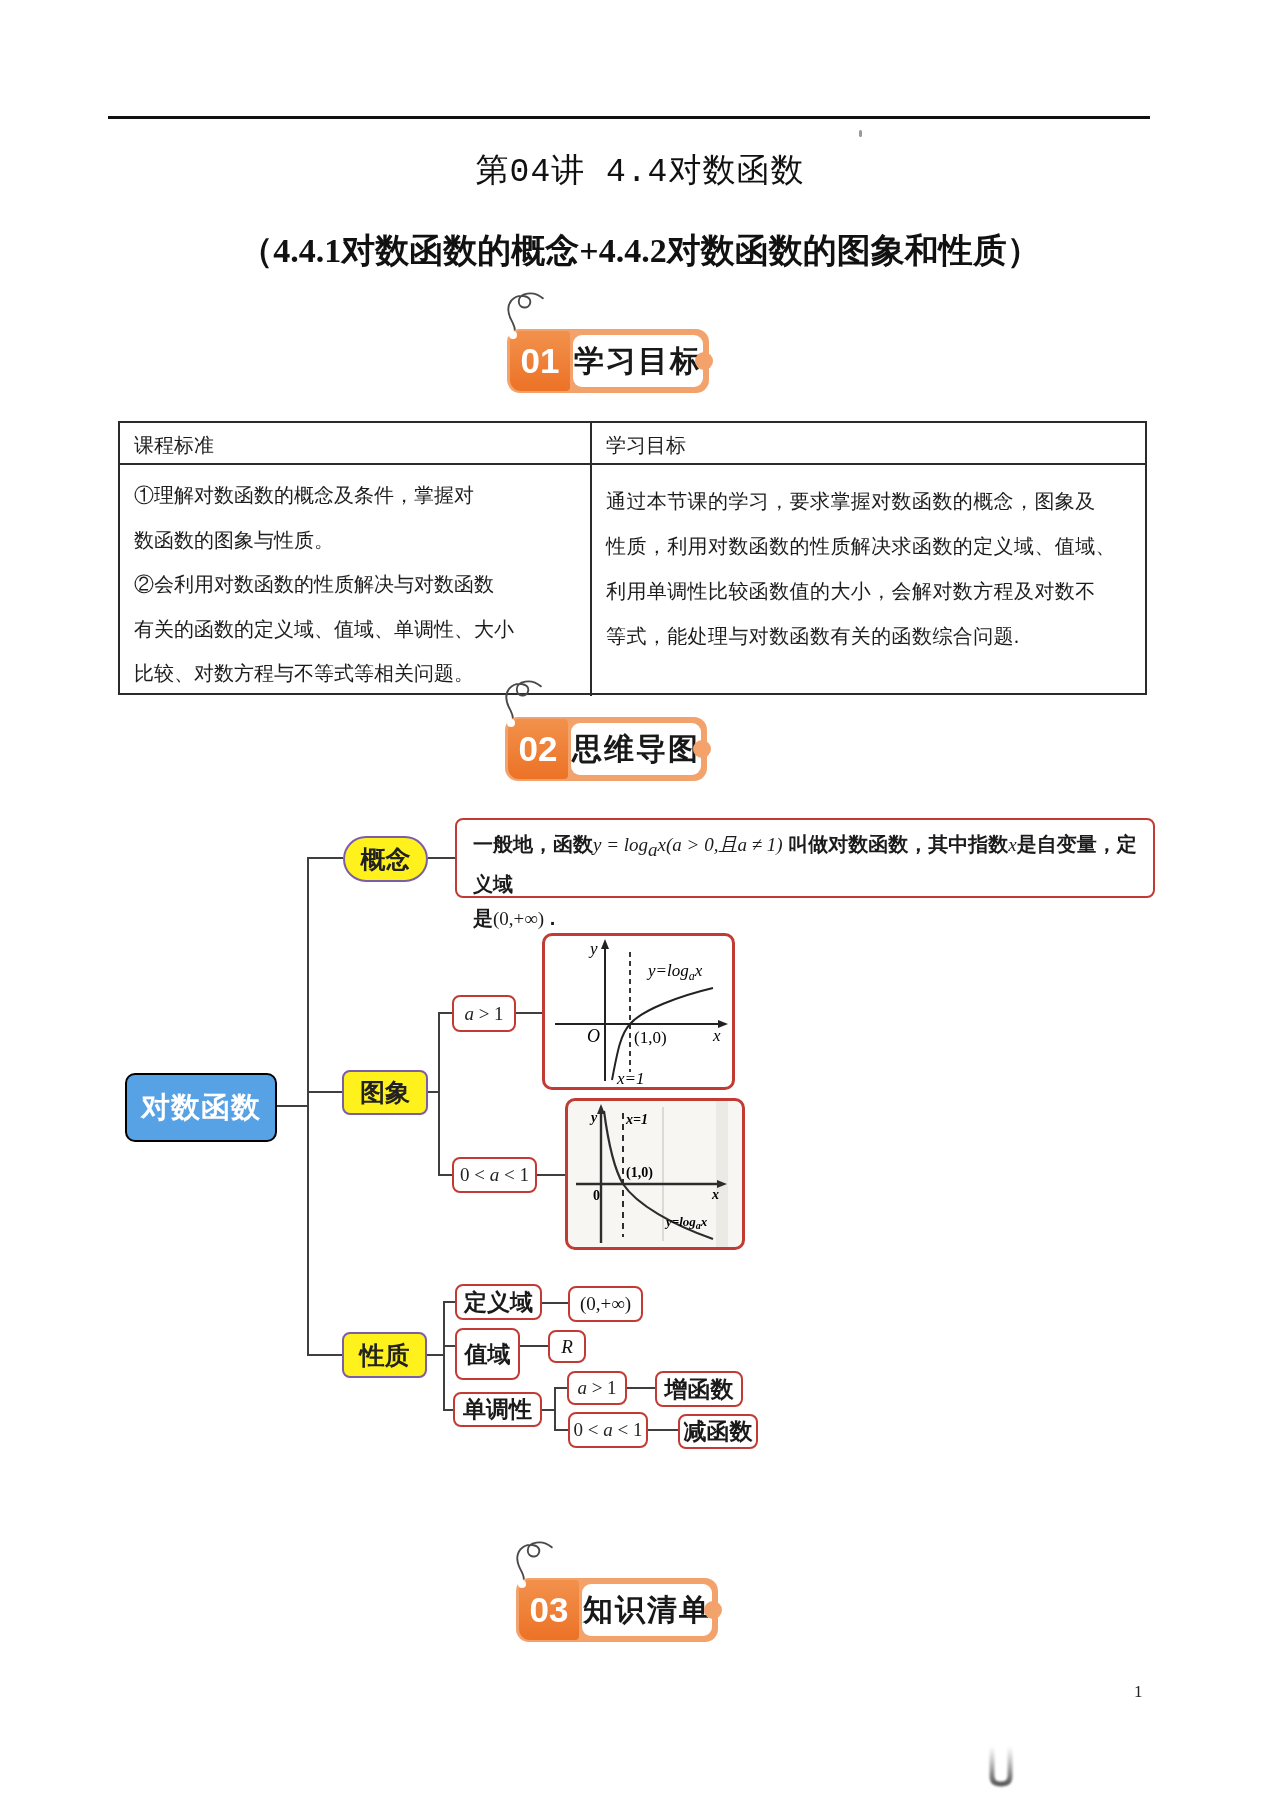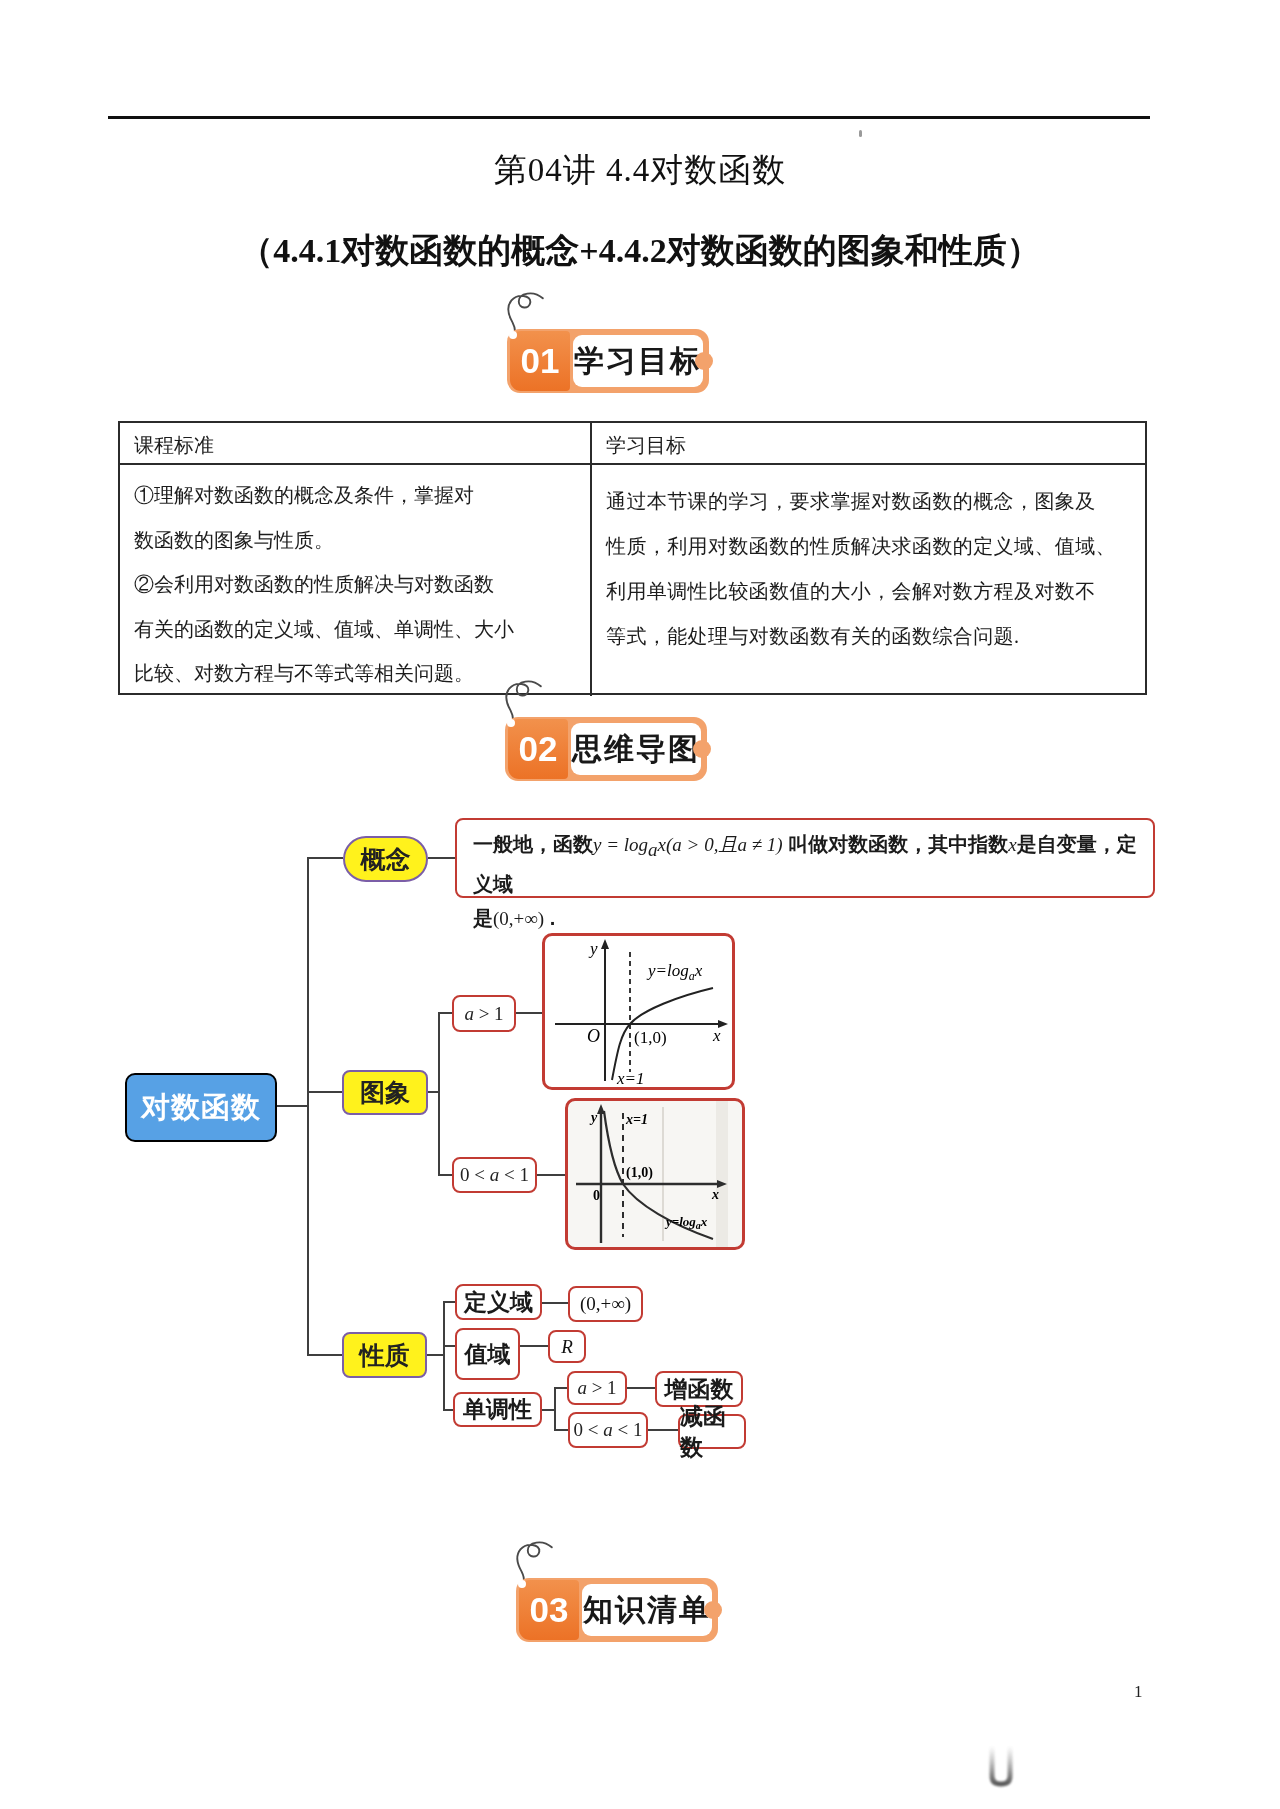--- a/index.html
+++ b/index.html
@@ -3,21 +3,21 @@
 <meta charset="utf-8">
 <style>
   html,body{margin:0;padding:0;background:#ffffff;}
   #page{position:relative;width:1280px;height:1809px;background:#ffffff;overflow:hidden;
         font-family:"Liberation Sans","DejaVu Sans",sans-serif;color:#111;}
 
   
   .top-rule{position:absolute;left:108px;top:116px;width:1042px;height:3px;background:#101010;}
   .speck{position:absolute;left:859px;top:130px;width:3px;height:7px;background:#9a9a9a;border-radius:2px;}
   .doc-title{position:absolute;left:0;top:148px;width:1280px;text-align:center;
-             font-family:Liberation Serif, serif;font-size:33px;font-weight:500;letter-spacing:1px;}
+             font-family:Liberation Mono, monospace;font-size:33px;font-weight:500;letter-spacing:1px;}
   .doc-subtitle{position:absolute;left:0;top:228px;width:1280px;text-align:center;
              font-family:"Liberation Serif","DejaVu Serif",serif;font-size:34px;font-weight:600;}
 
   
   .badge{position:absolute;width:202px;height:64px;}
   .badge-outer{position:absolute;left:0;top:0;right:0;bottom:0;background:#F3A26B;border-radius:13px;}
   .badge-num{position:absolute;left:3px;top:2px;bottom:2px;width:60px;border-radius:11px 4px 4px 11px;
              background:linear-gradient(180deg,#F2914C,#EC7226);color:#fff;font-weight:bold;font-size:35px;
              display:flex;align-items:center;justify-content:center;}
   .badge-panel{position:absolute;left:66px;top:6px;right:6px;bottom:6px;background:#ffffff;border-radius:9px;
@@ -220,21 +220,21 @@
   <div class="red-box math" style="left:548px;top:1330px;width:38px;height:33px;font-size:19px;">R</div>
 
   <div class="red-box bold-cjk" style="left:453px;top:1392px;width:89px;height:35px;">单调性</div>
   <div class="red-box cond" style="left:567px;top:1371px;width:60px;height:34px;">
       <span><i>a</i> &gt; 1</span>
     </div>
   <div class="red-box bold-cjk" style="left:655px;top:1371px;width:88px;height:36px;">增函数</div>
   <div class="red-box cond" style="left:568px;top:1412px;width:80px;height:36px;">
       <span>0 &lt; <i>a</i> &lt; 1</span>
     </div>
-  <div class="red-box bold-cjk" style="left:678px;top:1414px;width:68px;height:35px;">减函数</div>
+  <div class="red-box bold-cjk" style="left:678px;top:1414px;width:80px;height:35px;">减函数</div>
 
   <div class="badge" style="left:516px;top:1578px;">
     <svg class="pigtail" viewBox="0 0 44 44">
       <path d="M40 7 C31 -1 17 2 17 10 C17 17 27 18 28 11 C29 4 16 2 10 9 C5 15 7 23 11 30 C13 34 14 37 13 40"></path>
       <circle cx="13" cy="41" r="2" fill="#4a4a4a" stroke="none"></circle>
     </svg>
     <div class="badge-outer">
       <div class="badge-num">03</div>
       <div class="badge-panel">
         <span class="badge-label">知识清单</span>

